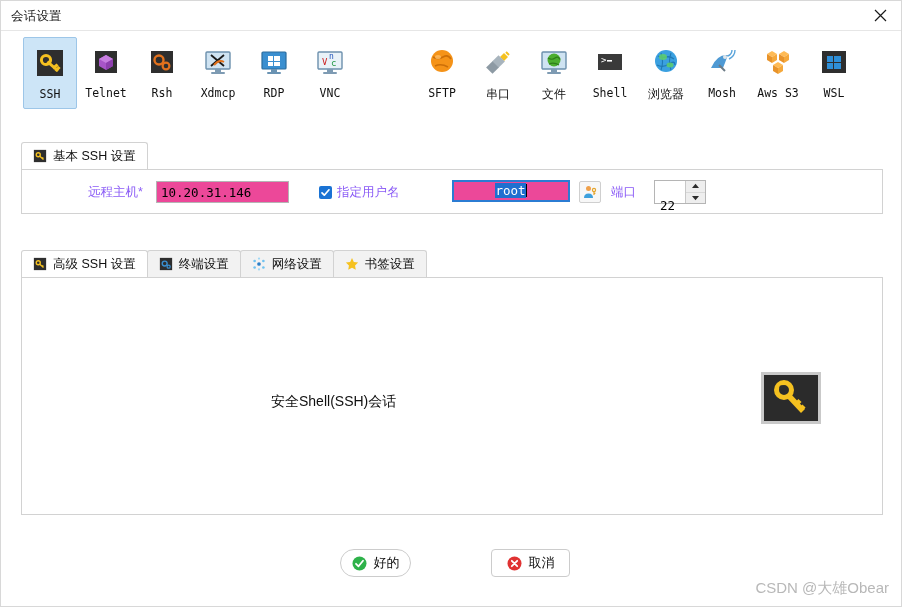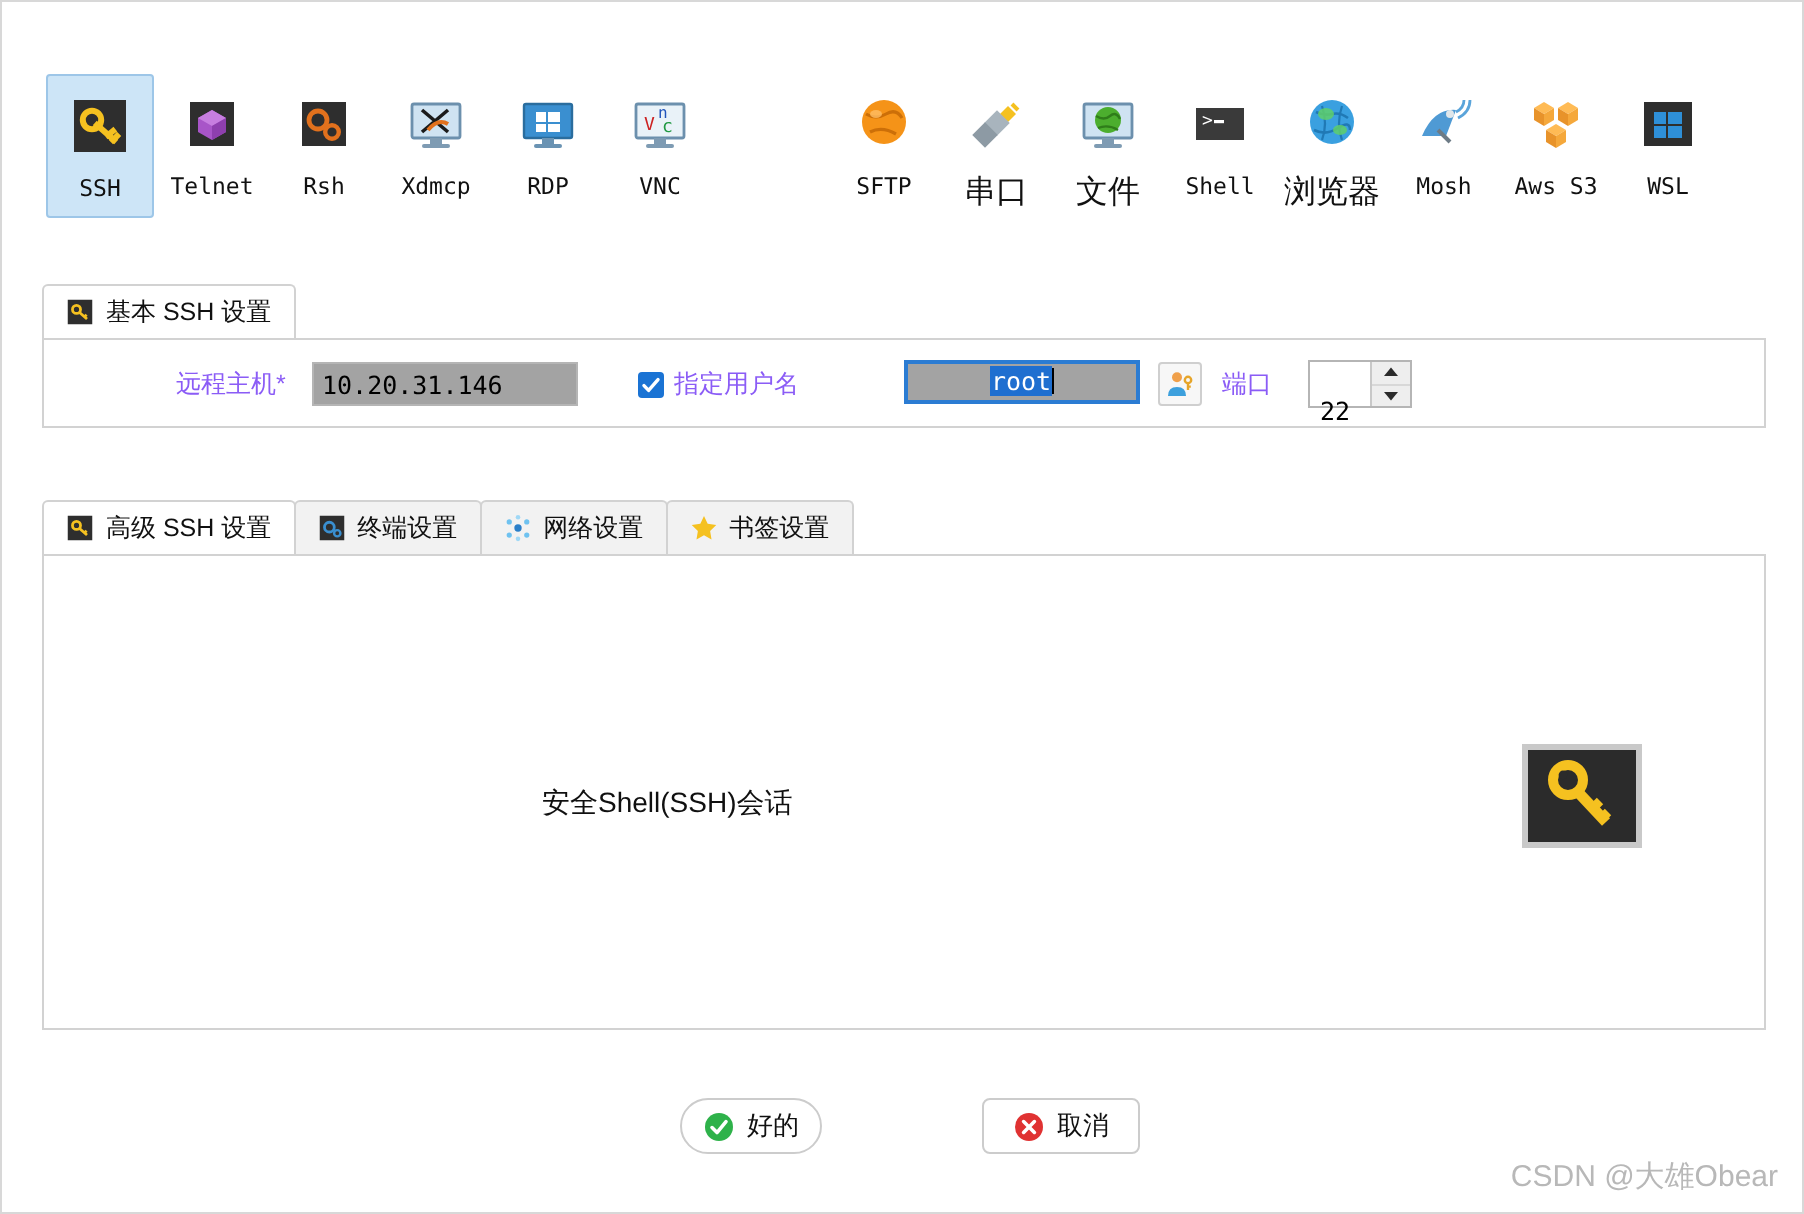--- a/index.html
+++ b/index.html
@@ -89,21 +89,21 @@
   .proto-label {
     margin-top: 8px;
     font-family: "DejaVu Sans Mono", "Liberation Mono", monospace;
     font-size: 11.5px;
     color: #111111;
     white-space: nowrap;
     letter-spacing: 0px;
   }
   .proto-label.cjk {
     font-family: "Liberation Sans", "DejaVu Sans", sans-serif;
-    font-size: 16px;
+    font-size: 12px;
   }
 
   
   .tabstrip {
     position: absolute;
     height: 27px;
   }
   .tab {
     position: relative;
     float: left;
@@ -154,21 +154,21 @@
     position: absolute;
     font-family: Liberation Sans, sans-serif;
     font-size: 12.5px;
     color: #8b5cf6;
     white-space: nowrap;
   }
   .textinput {
     position: absolute;
     box-sizing: border-box;
     border: 1px solid #b5b5b5;
-    background: #a3a3a3;
+    background: #ec4899;
     font-family: "DejaVu Sans Mono", "Liberation Mono", monospace;
     font-size: 12.5px;
     color: #000000;
     padding: 0 4px;
     height: 22px;
     line-height: 20px;
     outline: none;
   }
   .textinput.focused {
     border: 1px solid #2b7cd3;
@@ -305,20 +305,28 @@
     color: #b8b8b8;
     white-space: nowrap;
     margin-left: 16px;
   }
 </style>
 </head>
 <body>
 
 <div id="app">
 
+  <div class="titlebar">
+    <div class="titlebar-text">会话设置</div>
+    <div class="close-btn">
+      <svg width="13" height="13" viewBox="0 0 13 13">
+        <path d="M1 1 L12 12 M12 1 L1 12" stroke="#1a1a1a" stroke-width="1.2" fill="none"></path>
+      </svg>
+    </div>
+  </div>
 
   <div class="proto-bar">
 
     <div class="proto-item selected" style="left:22px">
       <svg class="proto-icon" viewBox="0 0 32 32">
         <rect x="3" y="3" width="26" height="26" fill="#2e2e2e"></rect>
         <circle cx="12" cy="13" r="4.6" fill="none" stroke="#f5c120" stroke-width="3"></circle>
         <path d="M14.5 15.5 L23 23 M20 20.5 L22.5 18.5 M22.5 23 L24.5 21" stroke="#f5c120" stroke-width="3" fill="none" stroke-linecap="square"></path>
       </svg>
       <div class="proto-label">SSH</div>

